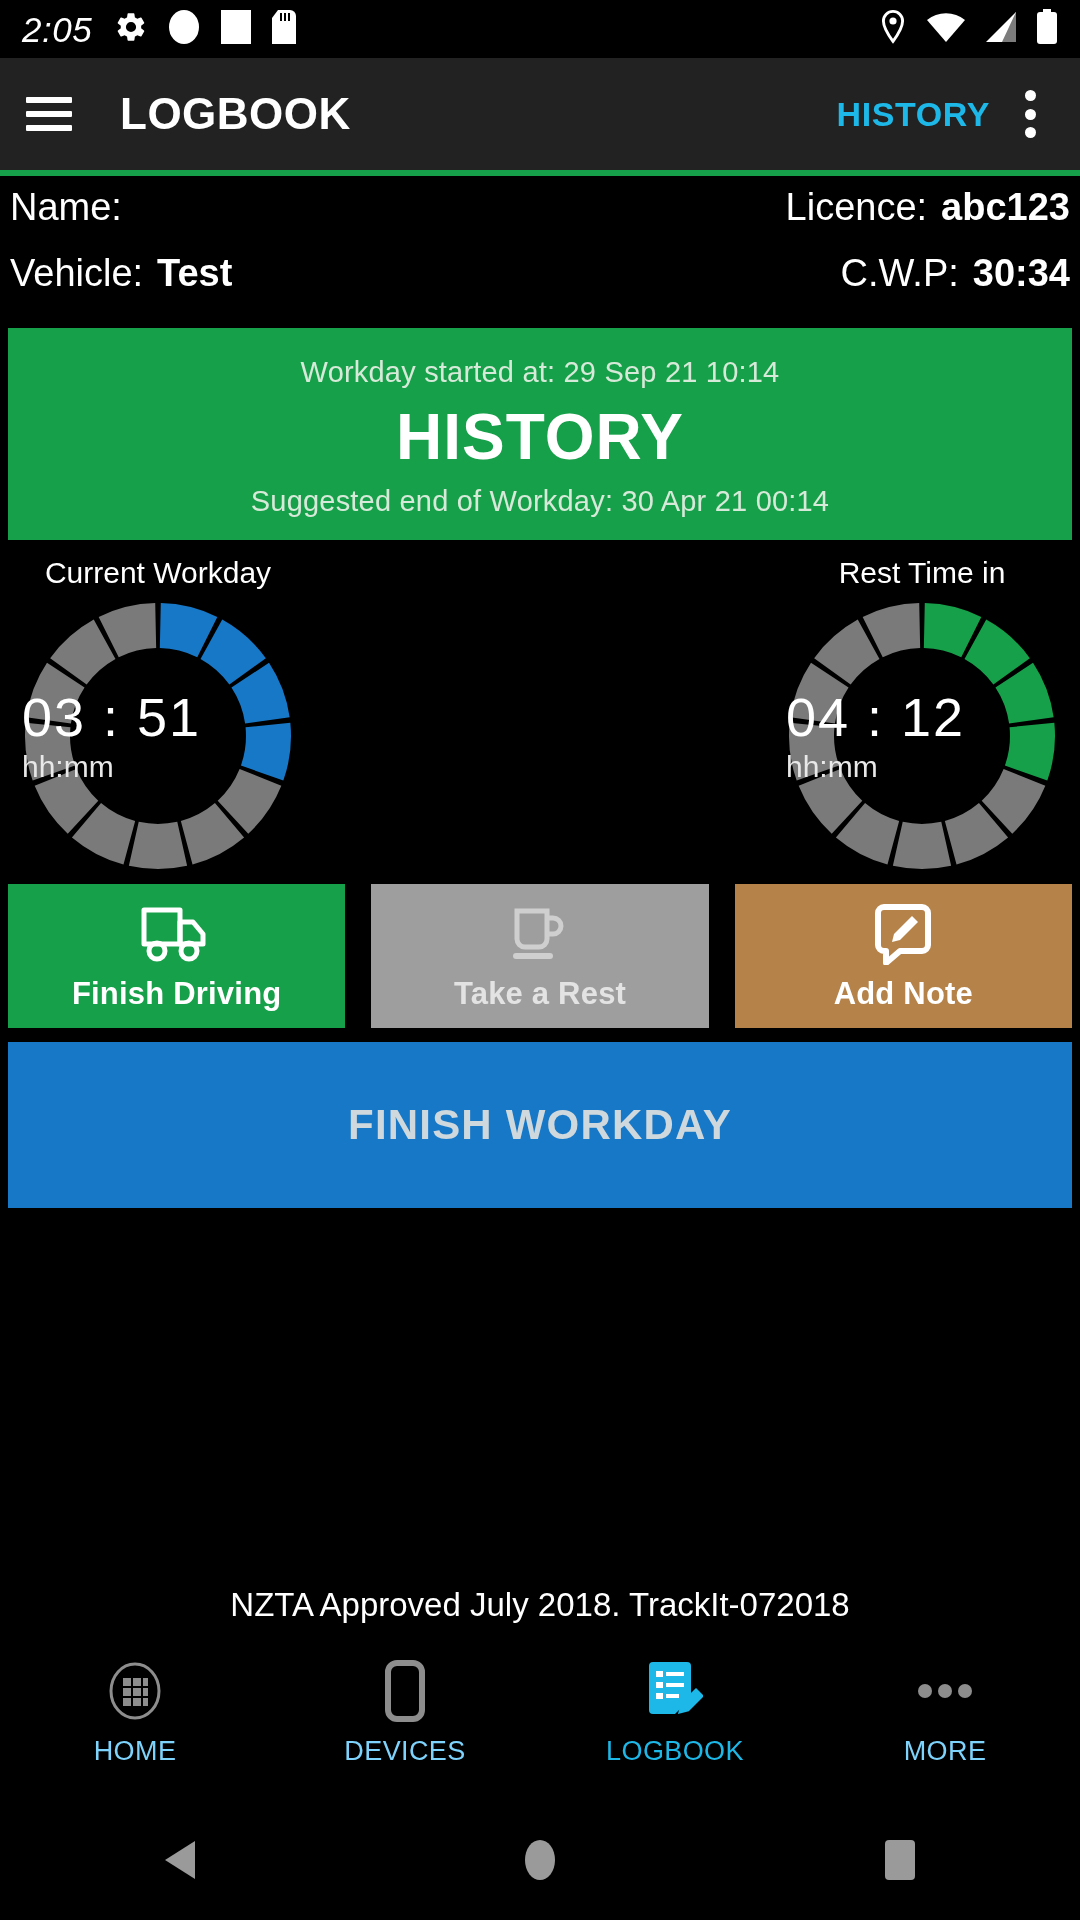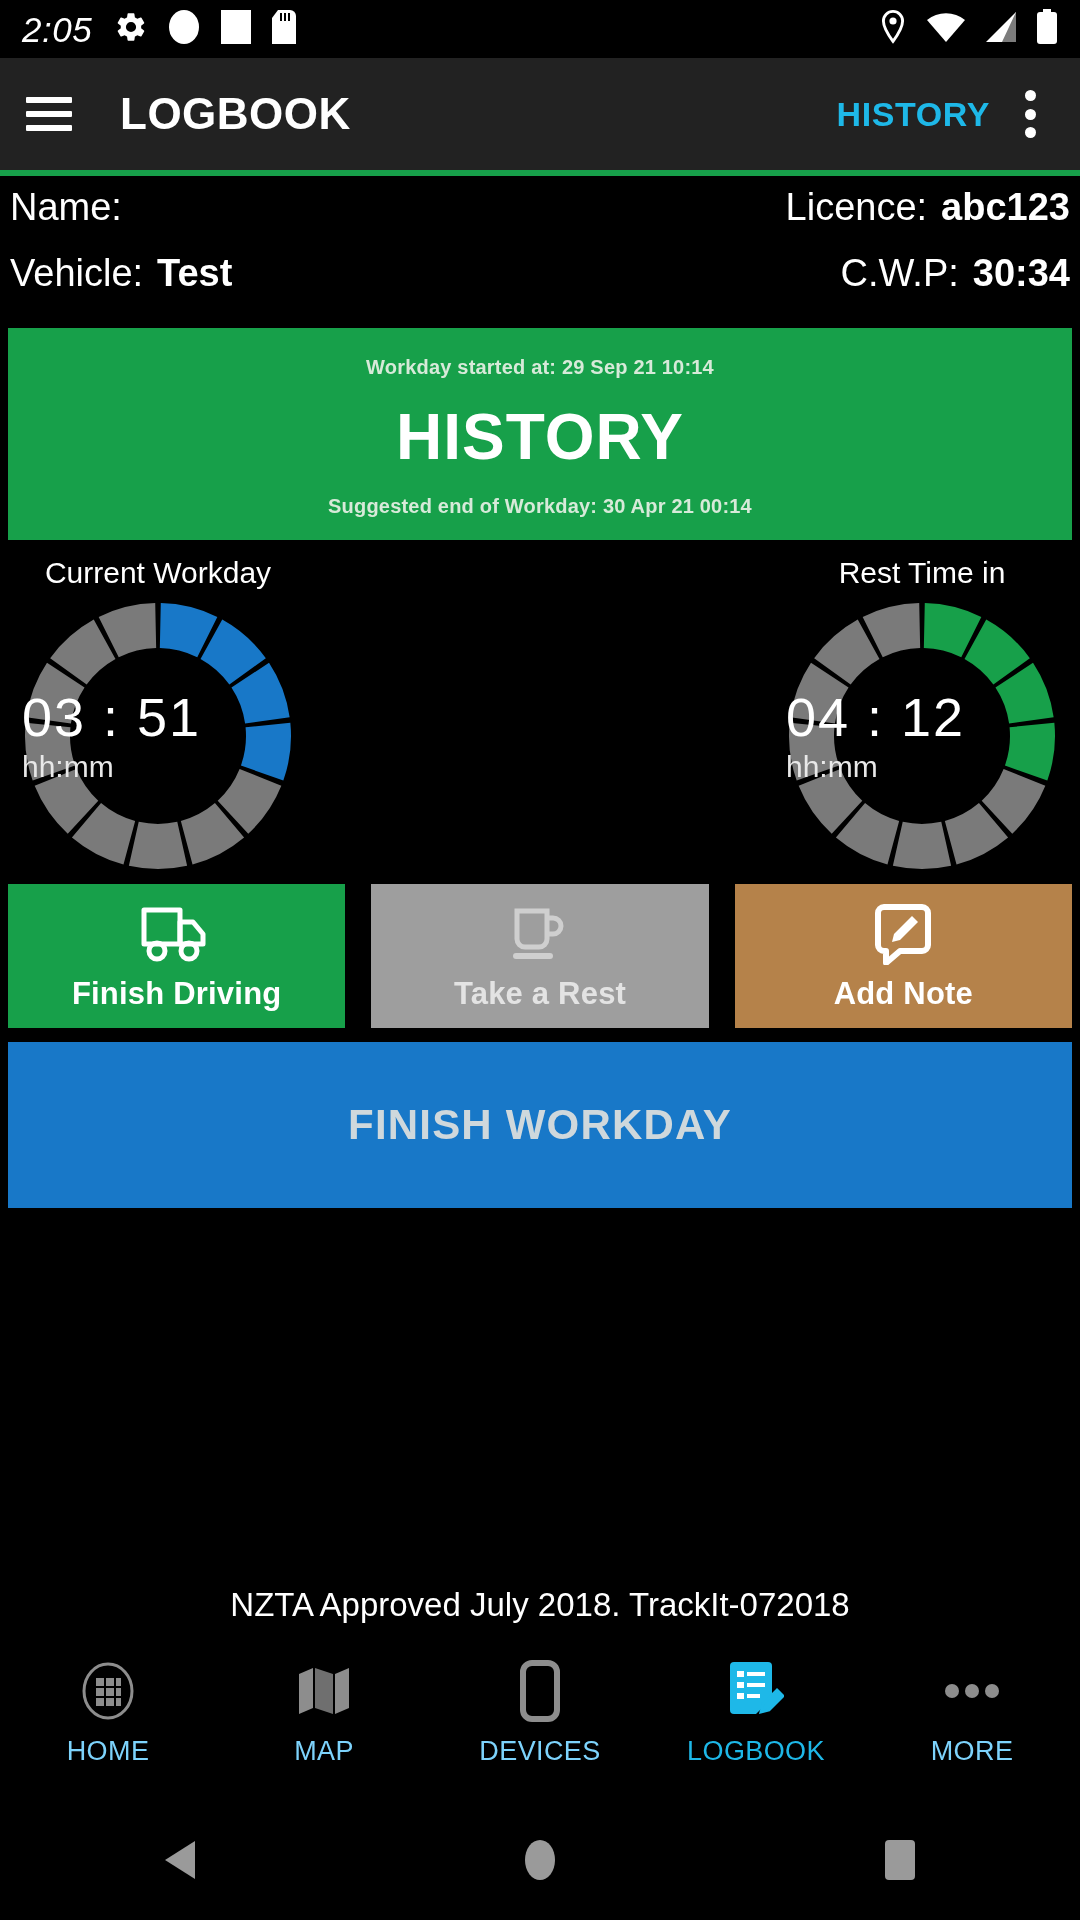--- a/index.html
+++ b/index.html
@@ -142,23 +142,23 @@
     height: 212px;
     display: flex;
     flex-direction: column;
     align-items: center;
     justify-content: space-between;
     padding: 28px 0 22px 0;
     box-sizing: border-box;
     flex: 0 0 auto;
   }
   .status-sub {
-    font-size: 20px;
+    font-size: 29px;
     color: #d7ead9;
-    font-weight: 700;
+    font-weight: 400;
     letter-spacing: .2px;
   }
   .status-main {
     font-size: 64px;
     font-weight: 700;
     color: #fff;
     letter-spacing: 1px;
     line-height: 1;
   }
 
@@ -529,30 +529,20 @@
               <rect x="35" y="26" width="5" height="8"></rect>
             <rect x="15" y="36" width="8" height="8"></rect>
               <rect x="25" y="36" width="8" height="8"></rect>
               <rect x="35" y="36" width="5" height="8"></rect>
           </g>
         </svg>
       </span>
       <span class="nav-label">HOME</span>
     </div>
 
-    <div class="nav-item">
-      <span class="nav-glyph">
-        <svg width="58" height="58" viewBox="0 0 58 58">
-          <path fill="#8d8d8d" d="M4 12l14-6v40L4 52z"></path>
-          <path fill="#6f6f6f" d="M20 6l18 6v40l-18-6z"></path>
-          <path fill="#8d8d8d" d="M40 12l14-6v40l-14 6z"></path>
-        </svg>
-      </span>
-      <span class="nav-label">MAP</span>
-    </div>
 
     <div class="nav-item">
       <span class="nav-glyph">
         <svg width="40" height="62" viewBox="0 0 40 62">
           <rect x="3" y="3" width="34" height="56" rx="9" fill="none" stroke="#8d8d8d" stroke-width="6"></rect>
         </svg>
       </span>
       <span class="nav-label">DEVICES</span>
     </div>
 

